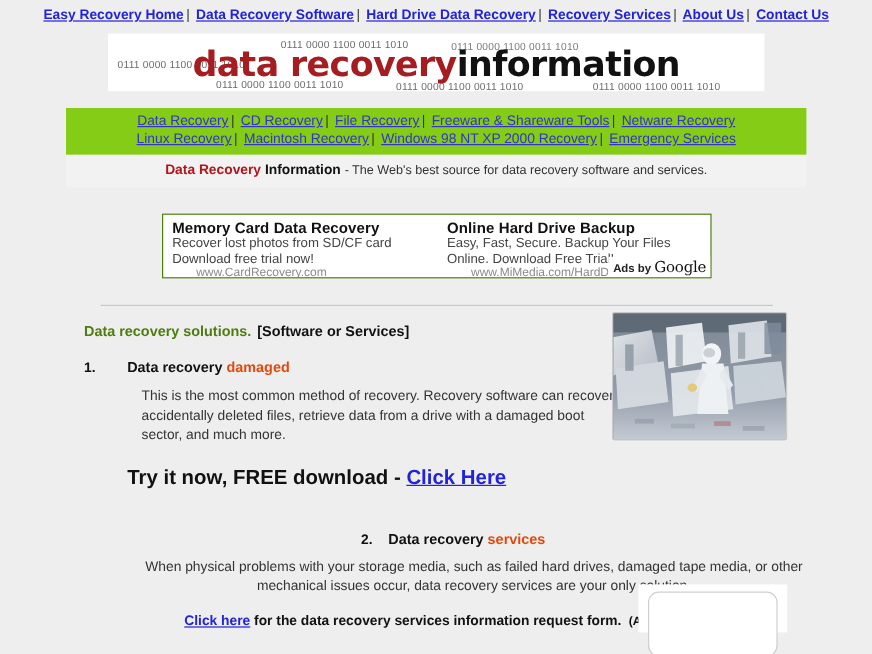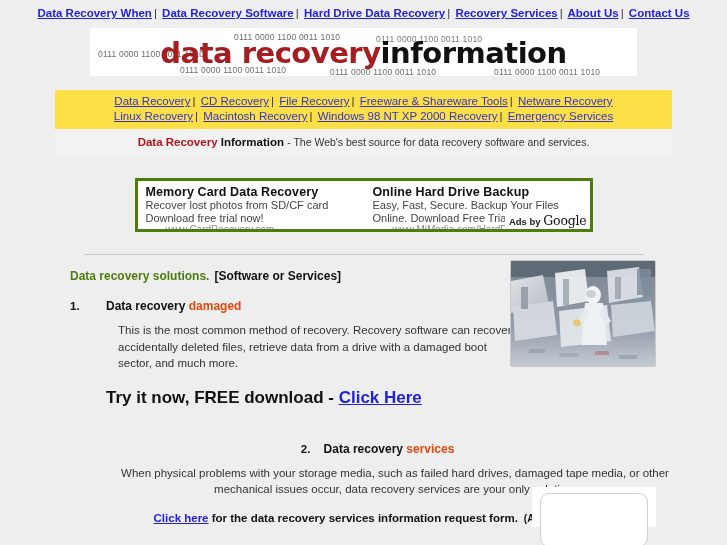--- a/index.html
+++ b/index.html
@@ -75,21 +75,21 @@
     font-size: 29px;
     letter-spacing: -0.5px;
   }
   .bannertext .red { color: #a51d21; }
   .bannertext .blk { color: #111111; }
 
   
   .subnav {
     width: 617px;
     margin: 14px auto 0 auto;
-    background: #fde047;
+    background: #84cc16;
     text-align: center;
     padding: 4px 0 5px 0;
     font-size: 11.5px;
     line-height: 15px;
   }
   .subnav a {
     color: #3333cc;
     text-decoration: underline;
   }
   .subnav .sep { color: #333; padding: 0 2px; }
@@ -104,21 +104,21 @@
   }
   .tagbar .t-red  { color: #b4141a; font-weight: bold; }
   .tagbar .t-blk  { color: #111; font-weight: bold; }
   .tagbar .t-desc { color: #333; font-size: 10.5px; }
 
   
   .adwrap {
     width: 458px;
     margin: 22px auto 0 auto;
     background: #ffffff;
-    border: 3px solid #4d7c0f;
+    border: 1px solid #4d7c0f;
     height: 54px;
     position: relative;
     box-sizing: border-box;
     overflow: hidden;
   }
   .adcols { display: flex; height: 100%; }
   .adcol {
     flex: 1;
     padding: 4px 8px 0 8px;
     box-sizing: border-box;
@@ -262,21 +262,21 @@
     bottom: -20px;
     border: 1px solid #cfcfcf;
     border-radius: 9px;
     background: #fff;
   }
 </style>
 </head>
 <body>
 
 <div class="topnav">
-  <a href="#">Data Recovery When</a><span class="sep">|</span>
+  <a href="#">Easy Recovery Home</a><span class="sep">|</span>
   <a href="#">Data Recovery Software</a><span class="sep">|</span>
   <a href="#">Hard Drive Data Recovery</a><span class="sep">|</span>
   <a href="#">Recovery Services</a><span class="sep">|</span>
   <a href="#">About Us</a><span class="sep">|</span>
   <a href="#">Contact Us</a>
 </div>
 
 <div class="banner-wrap">
   <div class="banner-inner">
     <div class="bits b1">0111 0000 1100 0011 1010</div>

